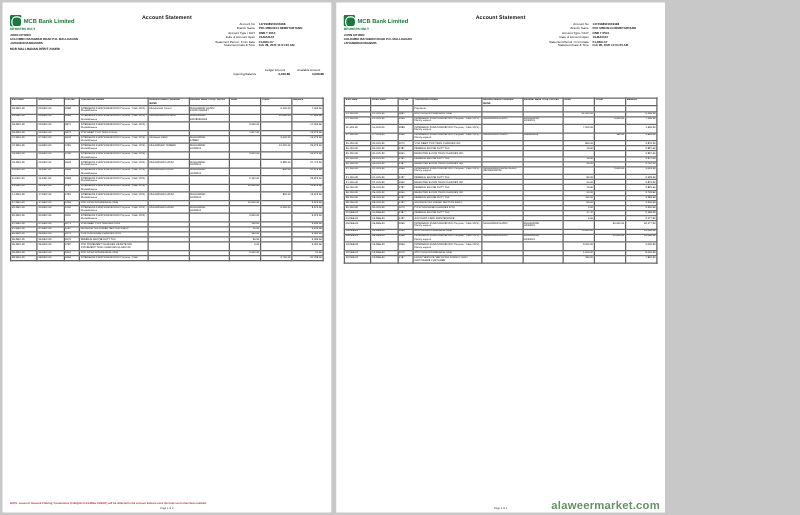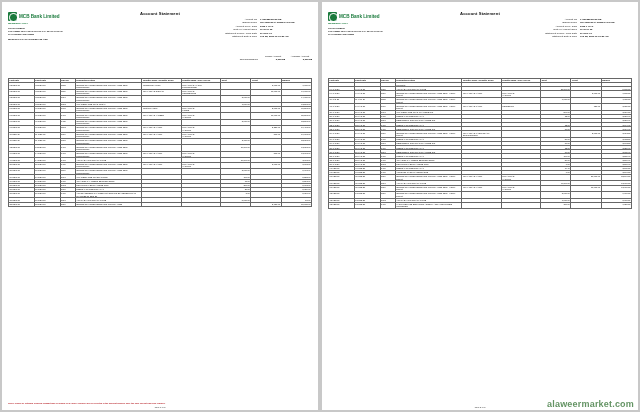--- a/index.html
+++ b/index.html
@@ -13,21 +13,21 @@
   #root {
     position: relative;
     width: 640px; height: 412px;
     background: #c8c8c8;
     display: flex;
     gap: 4px;
     padding: 2px;
   }
   .page {
     position: relative;
-    width: 316px;
+    width: 263px;
     height: 408px;
     background: #ffffff;
     padding: 5px 6px 4px 6px;
     overflow: hidden;
     font-size: 2.4px;
     line-height: 1.15;
     color: #111;
   }
 
   

